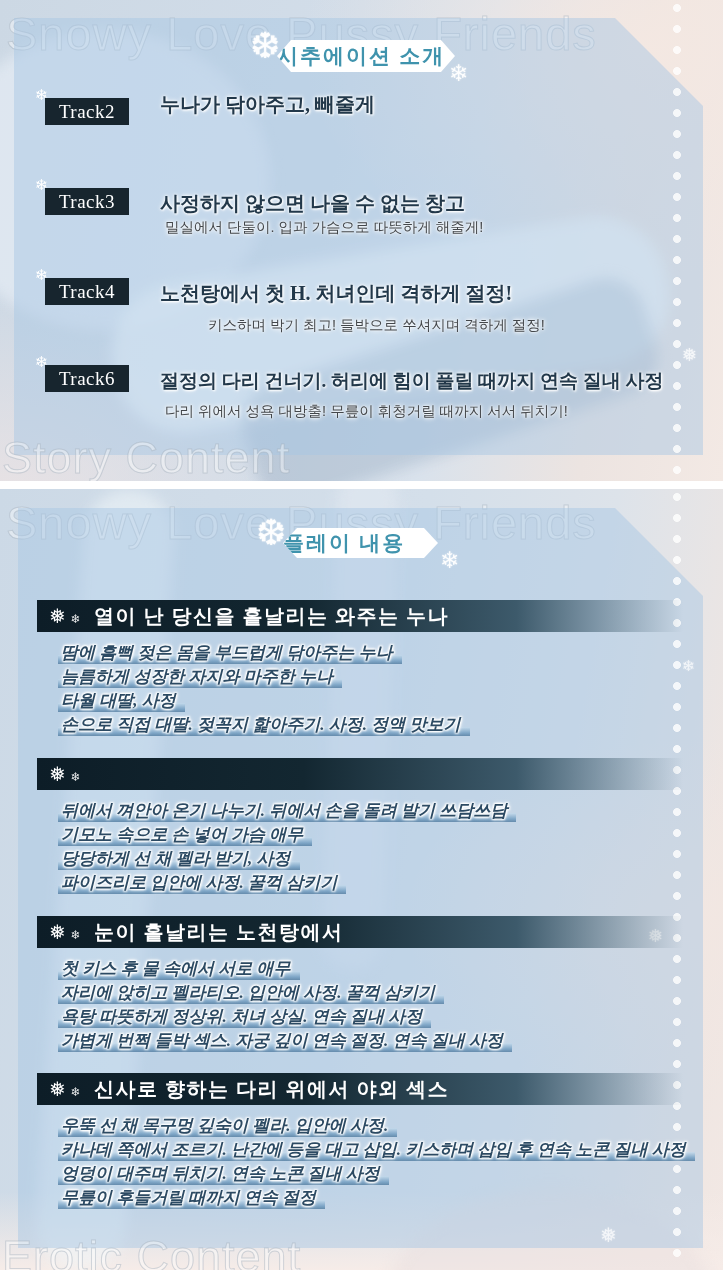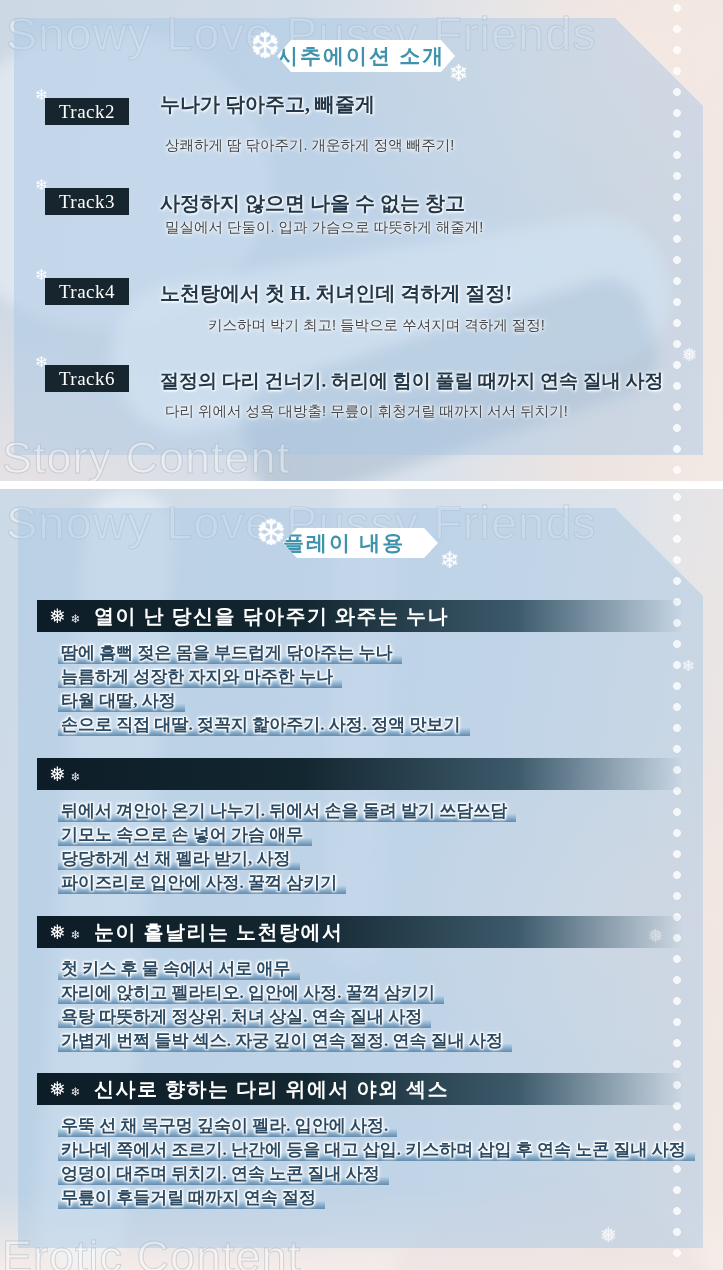--- a/index.html
+++ b/index.html
@@ -90,21 +90,21 @@
   .sec-title{color:#fff;font-family:"Liberation Serif",serif;font-weight:bold;
              font-size:20px;letter-spacing:1.5px;margin-left:13px;white-space:nowrap;}
   .sec-items{margin:11px 0 0 21px;padding:0;list-style:none;}
   .sec-items li{display:table;white-space:nowrap;margin:0 0 3px 0;
         font-family:"Liberation Serif",serif;font-weight:bold;font-size:17px;
         line-height:19px;color:#2c4a63;padding:0 9px 2px 3px;
         background:linear-gradient(180deg,rgba(0,0,0,0) calc(100% - 9px),
                    rgba(198,221,238,.65) calc(100% - 9px),
                    rgba(122,163,197,.95) calc(100% - 3px),
                    rgba(92,132,166,.9) 100%);
-        text-shadow:-1px -1px 2px #fff,1px -1px 2px #fff,-1px 1px 2px #fff,1px 1px 2px #fff,0 0 5px #fff;}
+        text-shadow:-1px -1px 2px #fff,1px -1px 2px #fff,-1px 1px 2px #fff,1px 1px 2px #fff,0 0 5px #fff;font-style:italic;}
 </style>
 </head>
 <body>
 
 <div id="canvas">
 
   <div class="block" id="block1">
     <div class="shape sh-a"></div>
     <div class="shape sh-b"></div>
     <div class="shape sh-c"></div>
@@ -119,21 +119,20 @@
       <span>시추에이션 소개</span>
     </div>
     <span class="flake" style="left:449px;top:62px;font-size:23px;">❄</span>
     <span class="flake" style="left:682px;top:346px;font-size:18px;opacity:.85;">❅</span>
 
     <div class="track-badge" style="top:98px;">
       <span class="badge-flake">❄</span>
       <span>Track2</span>
     </div>
     <div class="track-title" style="top:91px;">누나가 닦아주고, 빼줄게</div>
-    <div class="track-desc" style="top:136px;">상쾌하게 땀 닦아주기. 개운하게 정액 빼주기!</div>
 
     <div class="track-badge" style="top:188px;">
       <span class="badge-flake">❄</span>
       <span>Track3</span>
     </div>
     <div class="track-title" style="top:190px;">사정하지 않으면 나올 수 없는 창고</div>
     <div class="track-desc" style="top:218px;">밀실에서 단둘이. 입과 가슴으로 따뜻하게 해줄게!</div>
 
     <div class="track-badge" style="top:278px;">
       <span class="badge-flake">❄</span>
@@ -169,21 +168,21 @@
       <span>플레이 내용</span>
     </div>
     <span class="flake" style="left:440px;top:60px;font-size:23px;">❄</span>
     <span class="flake" style="left:682px;top:170px;font-size:15px;opacity:.8;">❄</span>
     <span class="flake" style="left:648px;top:438px;font-size:18px;opacity:.8;">❅</span>
     <span class="flake" style="left:600px;top:736px;font-size:20px;opacity:.8;">❅</span>
 
     <div class="section" style="top:111px;">
       <div class="sec-head">
         <span class="sec-flakes"><span class="f1">❅</span> <span class="f2">❄</span></span>
-        <span class="sec-title">열이 난 당신을 닦아주기 와주는 누나</span>
+        <span class="sec-title">열이 난 당신을 흩날리는 와주는 누나</span>
       </div>
       <ul class="sec-items">
         <li>땀에 흠뻑 젖은 몸을 부드럽게 닦아주는 누나</li>
         <li>늠름하게 성장한 자지와 마주한 누나</li>
         <li>타월 대딸, 사정</li>
         <li>손으로 직접 대딸. 젖꼭지 핥아주기. 사정. 정액 맛보기</li>
       </ul>
     </div>
 
     <div class="section" style="top:269px;">

